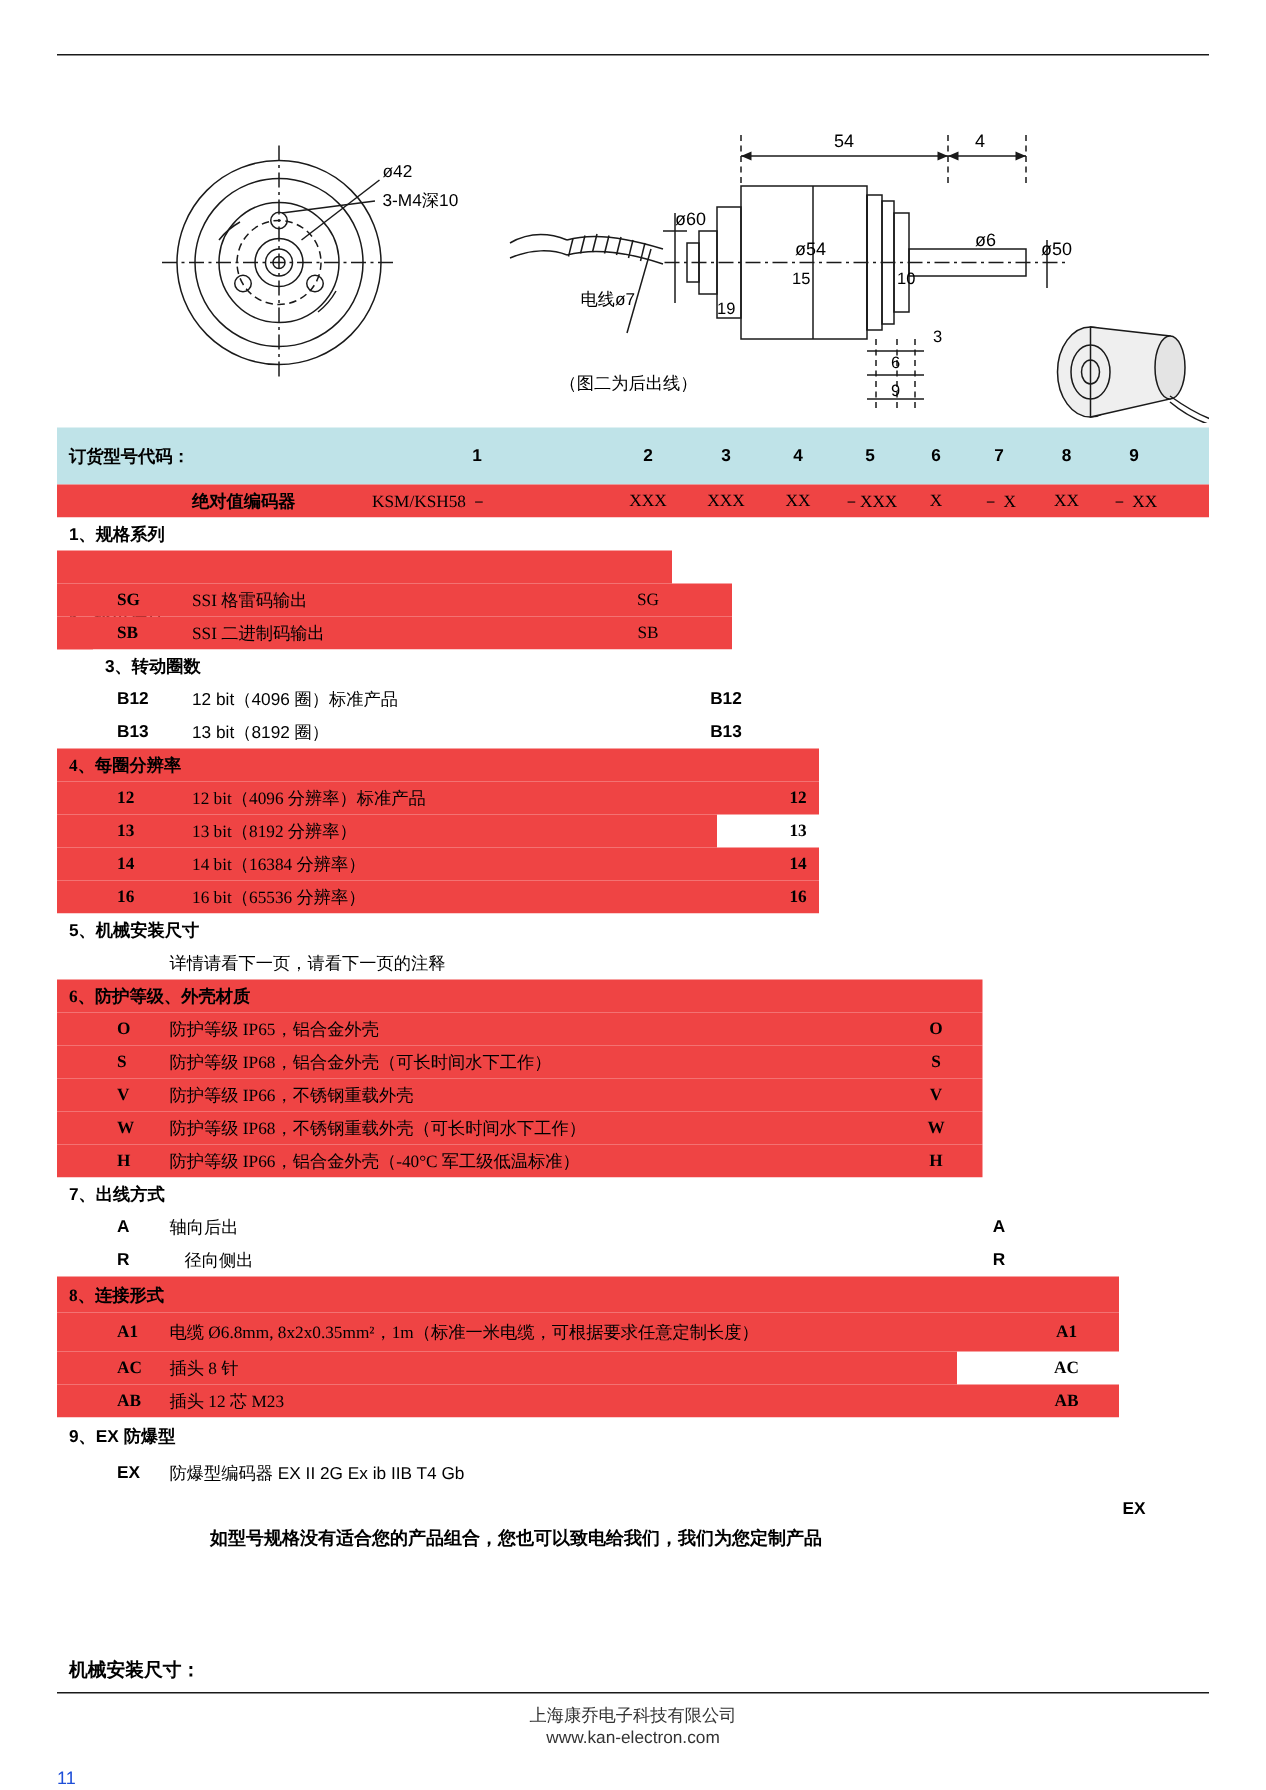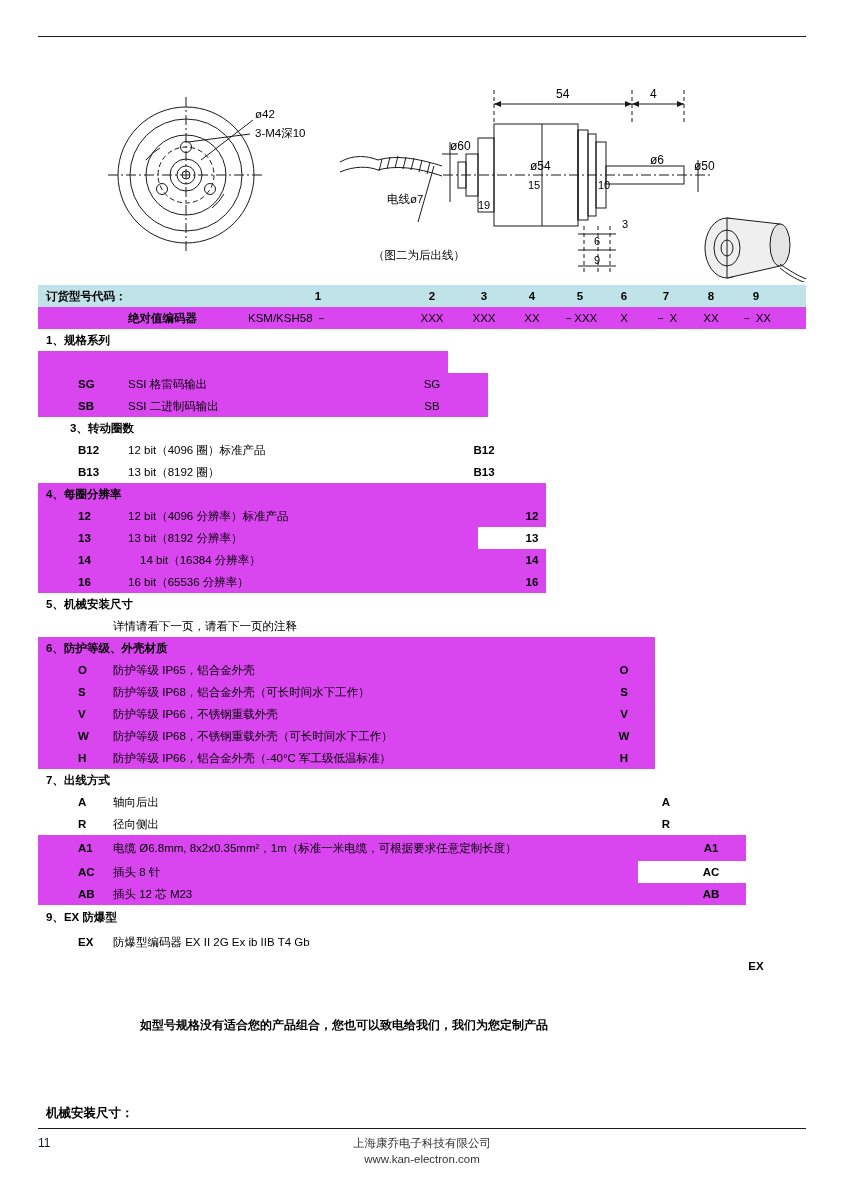--- a/index.html
+++ b/index.html
@@ -15,31 +15,31 @@
   .rule-top{position:absolute;left:38px;top:36px;width:768px;height:1px;background:#1a1a1a;}
   .rule-bottom{position:absolute;left:38px;top:1128px;width:768px;height:1px;background:#1a1a1a;}
 
   
   .drawings{position:absolute;left:38px;top:42px;width:768px;height:240px;}
   svg{display:block;}
 
   
   .tbl{position:absolute;left:38px;top:285px;width:768px;}
   .row{position:relative;width:768px;box-sizing:border-box;}
-  .hdr{background:#bfe3e8;height:22px;}
-  .band{background:#d946ef;}
+  .hdr{background:#bfe3e8;height:38px;}
+  .band{background:#ef4444;font-family:Liberation Serif, serif;}
   .white{background:#ffffff;}
   .cell{position:absolute;top:0;height:100%;display:flex;align-items:center;justify-content:center;font-size:11.5px;}
   .lbl{position:absolute;top:0;height:100%;display:flex;align-items:center;font-size:11.5px;}
   .b{font-weight:bold;}
 
   .note{position:absolute;left:140px;top:1017px;font-size:12px;font-weight:bold;}
   .mech{position:absolute;left:46px;top:1105px;font-size:12.5px;font-weight:bold;}
 
-  .footer-num{position:absolute;left:38px;top:1136px;font-size:12px;color:#0f172a;}
+  .footer-num{position:absolute;left:38px;top:1178px;font-size:12px;color:#1d4ed8;}
   .footer-c1{position:absolute;left:0;top:1136px;width:844px;text-align:center;font-size:11.5px;color:#333;}
   .footer-c2{position:absolute;left:0;top:1153px;width:844px;text-align:center;font-size:11.5px;color:#333;}
 
   .capt{position:absolute;font-size:11.5px;}
 </style>
 </head>
 <body>
 
 <div class="page">
 
@@ -228,21 +228,21 @@
       <div class="lbl" style="left:90px;">12 bit（4096 分辨率）标准产品</div>
       <div class="cell b" style="left:472px;width:44px;">12</div>
     </div>
     <div class="row band" style="height:22px;width:440px;">
       <div class="lbl b" style="left:40px;">13</div>
       <div class="lbl" style="left:90px;">13 bit（8192 分辨率）</div>
       <div class="cell b" style="left:472px;width:44px;">13</div>
     </div>
     <div class="row band" style="height:22px;width:508px;">
       <div class="lbl b" style="left:40px;">14</div>
-      <div class="lbl" style="left:102px;">14 bit（16384 分辨率）</div>
+      <div class="lbl" style="left:90px;">14 bit（16384 分辨率）</div>
       <div class="cell b" style="left:472px;width:44px;">14</div>
     </div>
     <div class="row band" style="height:22px;width:508px;">
       <div class="lbl b" style="left:40px;">16</div>
       <div class="lbl" style="left:90px;">16 bit（65536 分辨率）</div>
       <div class="cell b" style="left:472px;width:44px;">16</div>
     </div>
 
     <div class="row white" style="height:22px;width:768px;">
       <div class="lbl b" style="left:8px;">5、机械安装尺寸</div>
@@ -283,24 +283,27 @@
     <div class="row white" style="height:22px;width:768px;">
       <div class="lbl b" style="left:8px;">7、出线方式</div>
     </div>
     <div class="row white" style="height:22px;width:768px;">
       <div class="lbl b" style="left:40px;">A</div>
       <div class="lbl" style="left:75px;">轴向后出</div>
       <div class="cell b" style="left:604px;width:48px;">A</div>
     </div>
     <div class="row white" style="height:22px;width:768px;">
       <div class="lbl b" style="left:40px;">R</div>
-      <div class="lbl" style="left:75px;">径向侧出</div>
+      <div class="lbl" style="left:85px;">径向侧出</div>
       <div class="cell b" style="left:604px;width:48px;">R</div>
     </div>
 
+    <div class="row band" style="height:24px;width:708px;">
+      <div class="lbl b" style="left:8px;">8、连接形式</div>
+    </div>
     <div class="row band" style="height:26px;width:708px;">
       <div class="lbl b" style="left:40px;">A1</div>
       <div class="lbl" style="left:75px;">电缆 Ø6.8mm, 8x2x0.35mm²，1m（标准一米电缆，可根据要求任意定制长度）</div>
       <div class="cell b" style="left:652px;width:42px;">A1</div>
     </div>
     <div class="row band" style="height:22px;width:600px;">
       <div class="lbl b" style="left:40px;">AC</div>
       <div class="lbl" style="left:75px;">插头 8 针</div>
       <div class="cell b" style="left:652px;width:42px;">AC</div>
     </div>

